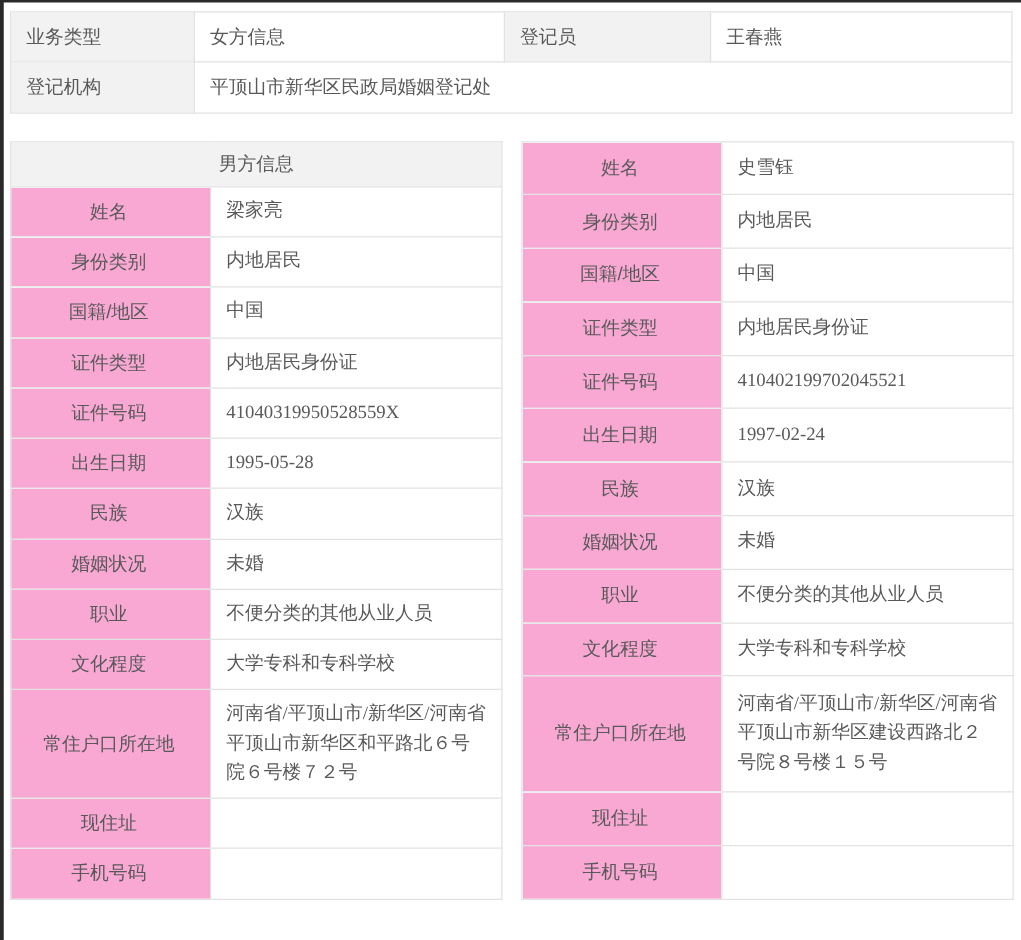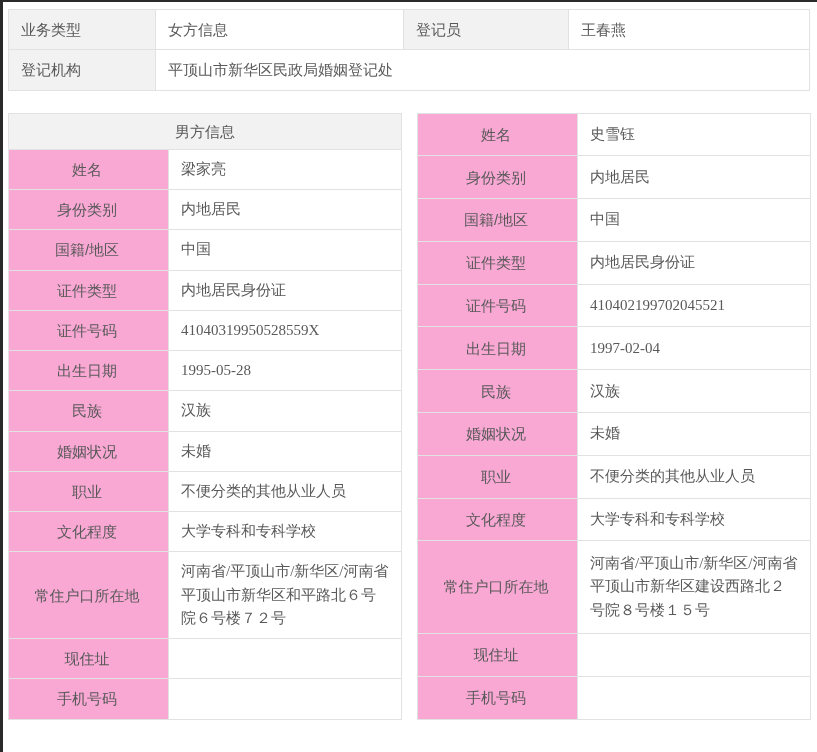--- a/index.html
+++ b/index.html
@@ -191,21 +191,21 @@
         <tr>
           <td class="lbl">证件类型</td>
           <td class="val">内地居民身份证</td>
         </tr>
         <tr>
           <td class="lbl">证件号码</td>
           <td class="val">410402199702045521</td>
         </tr>
         <tr>
           <td class="lbl">出生日期</td>
-          <td class="val">1997-02-04</td>
+          <td class="val">1997-02-24</td>
         </tr>
         <tr>
           <td class="lbl">民族</td>
           <td class="val">汉族</td>
         </tr>
         <tr>
           <td class="lbl">婚姻状况</td>
           <td class="val">未婚</td>
         </tr>
         <tr>

